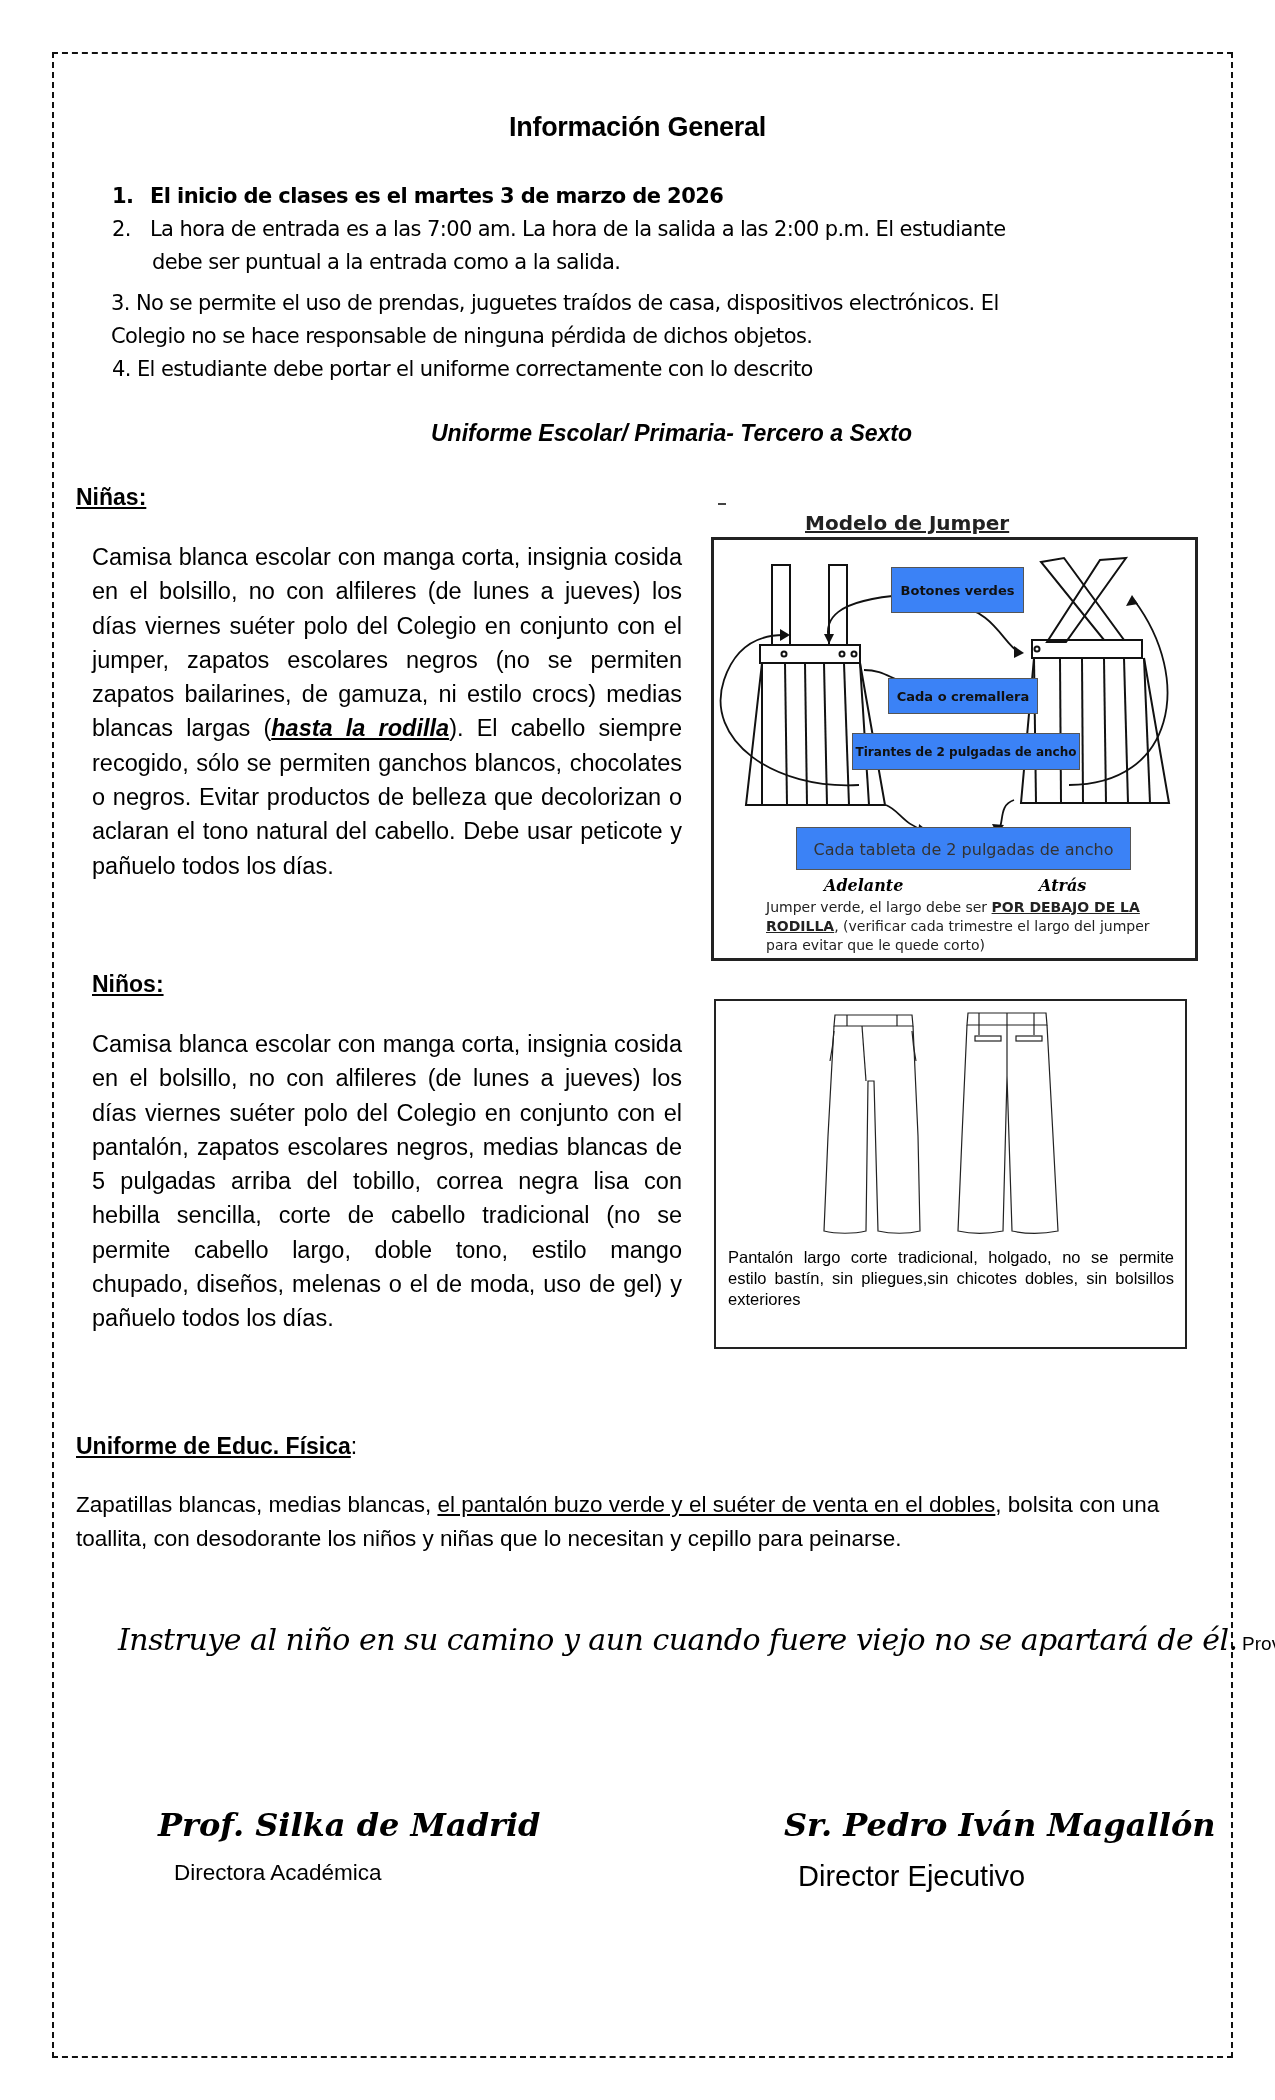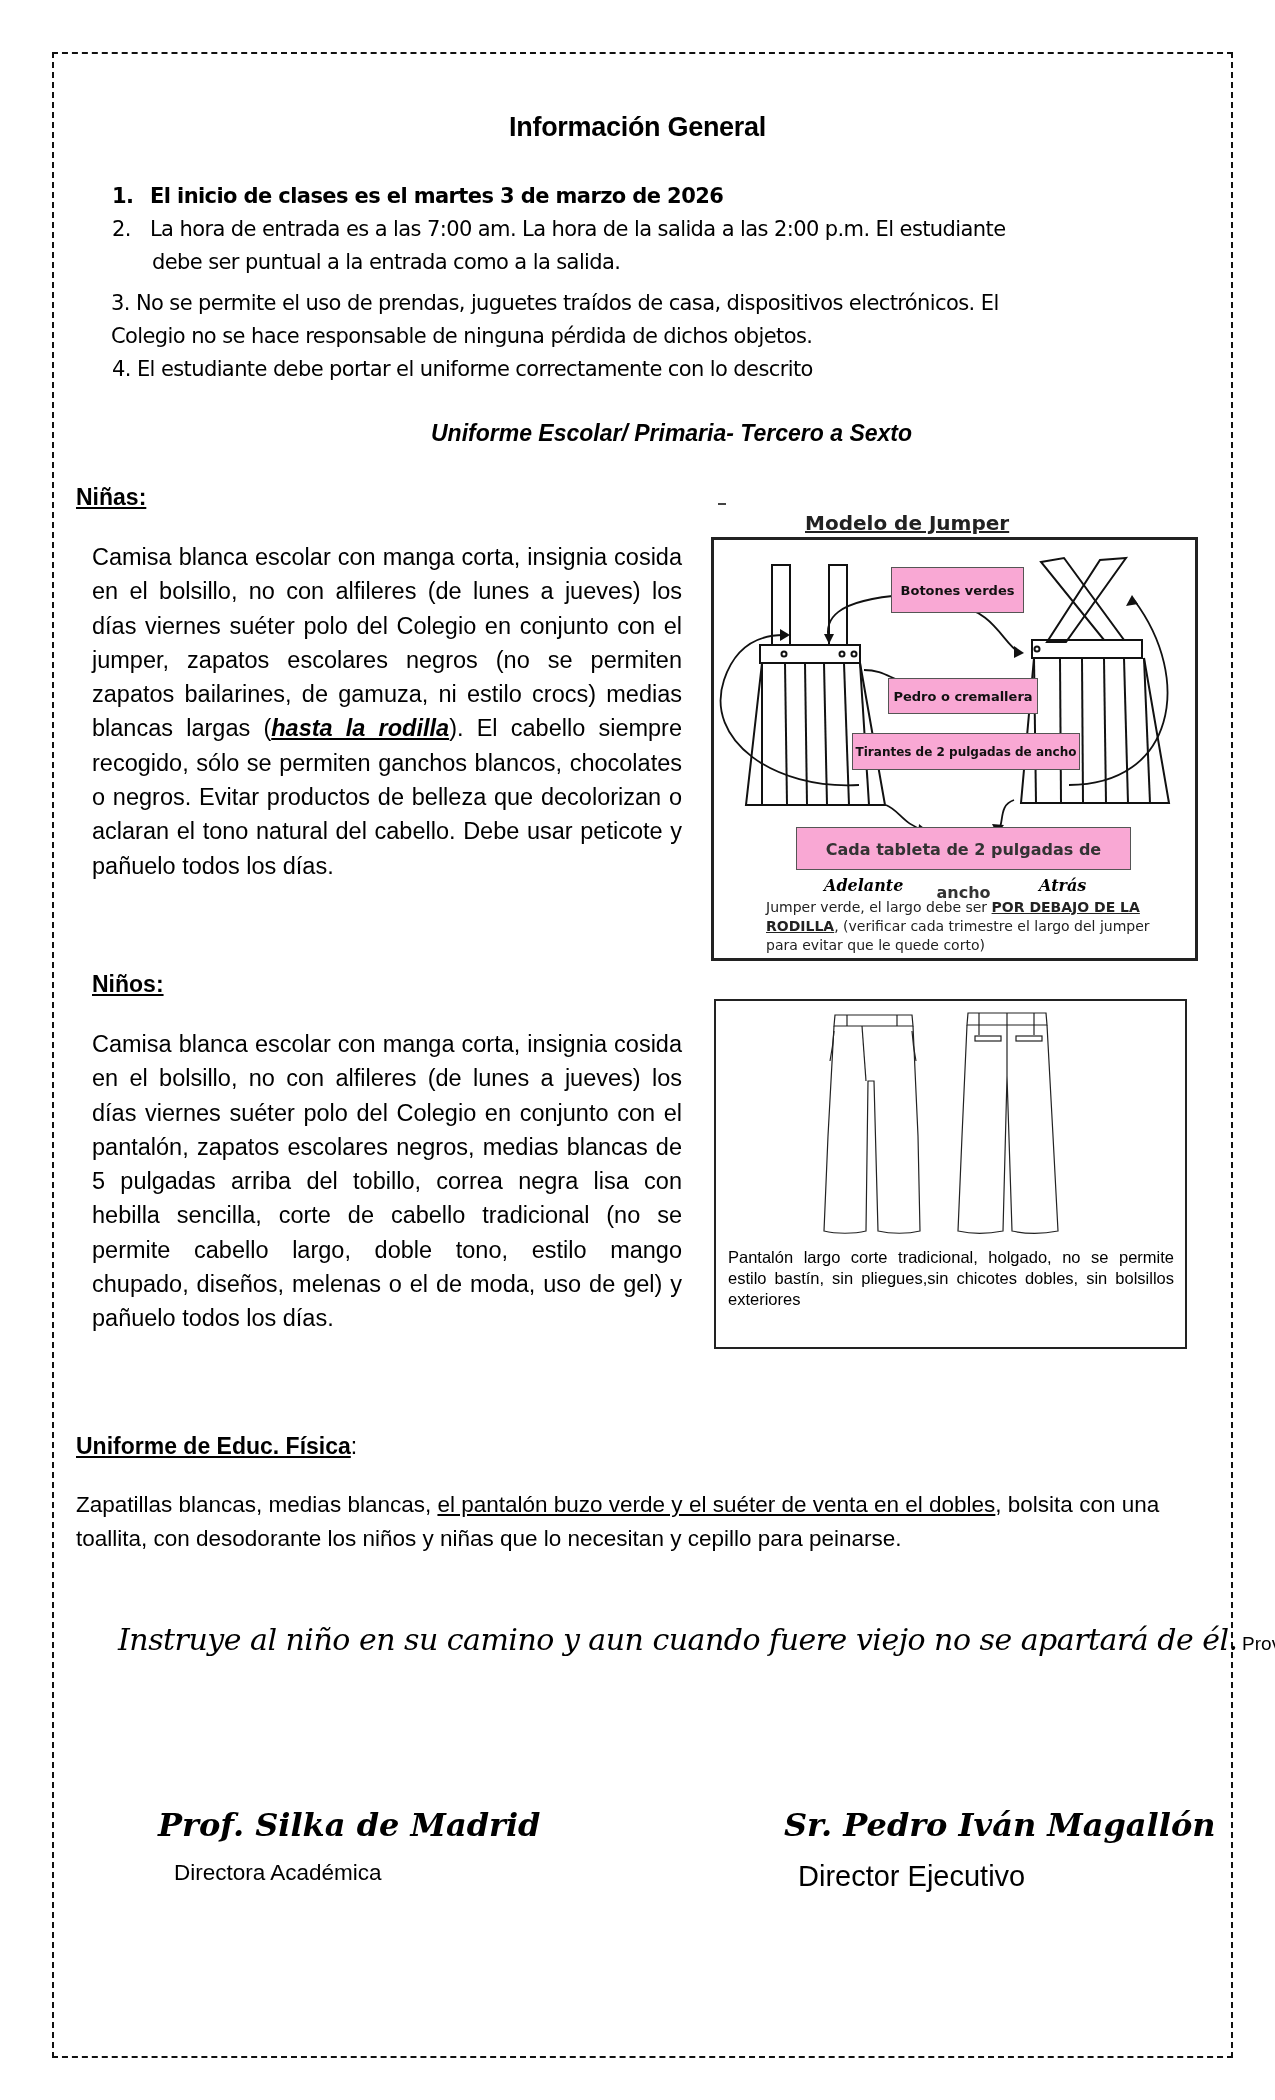--- a/index.html
+++ b/index.html
@@ -20,21 +20,21 @@
   .list .bold { font-weight:bold; }
   .subtitle { left:0; width:1275px; top:420px; text-align:center; font-size:23px; font-style:italic; font-weight:bold; padding-left:68px; box-sizing:border-box;}
 
   .h-ul { font-weight:bold; text-decoration:underline; font-size:23px; }
   .body-text { font-size:24px; line-height:34.3px; text-align:justify; }
 
   .jumper-box { left:711px; top:537px; width:487px; height:424px; border:3px solid #222; box-sizing:border-box; }
   .jumper-title { left:805px; top:511px; font-size:20px; font-weight:bold; text-decoration:underline; color:#222; }
   .pants-box { left:714px; top:999px; width:473px; height:350px; border:2px solid #222; box-sizing:border-box; }
 
-  .lbl { position:absolute; border:1.5px solid #555; background:#f9a8d4; font-family:"DejaVu Sans", sans-serif; font-weight:bold; font-size:13px; color:#111; text-align:center; box-sizing:border-box; }
+  .lbl { position:absolute; border:1.5px solid #555; background:#3b82f6; font-family:"DejaVu Sans", sans-serif; font-weight:bold; font-size:13px; color:#111; text-align:center; box-sizing:border-box; }
   .script { font-family:"DejaVu Serif", "Liberation Serif", serif; font-style:italic; }
 </style>
 </head>
 <body>
 
 <div class="frame"></div>
 
 <div class="abs sans title">Información General</div>
 
 <div class="abs list cond" style="font-family:'DejaVu Sans', sans-serif; font-size:21px; letter-spacing:-0.6px;">
@@ -112,23 +112,23 @@
         <polygon points="310,113 300,106 300,118"></polygon>
         <polygon points="215,145 205,139 205,151"></polygon>
         <polygon points="76,95 66,89 66,101"></polygon>
         <polygon points="418,55 412,66 424,64"></polygon>
         <polygon points="215,292 205,284 204,296"></polygon>
         <polygon points="283,294 278,284 290,285"></polygon>
       </g>
     </g>
   </svg>
   <div class="lbl" style="left:177px; top:27px; width:133px; height:46px; line-height:46px;">Botones verdes</div>
-  <div class="lbl" style="left:174px; top:138px; width:150px; height:36px; line-height:36px;">Pedro o cremallera</div>
+  <div class="lbl" style="left:174px; top:138px; width:150px; height:36px; line-height:36px;">Cada o cremallera</div>
   <div class="lbl" style="left:138px; top:193px; width:228px; height:37px; line-height:37px; font-size:12px;">Tirantes de 2 pulgadas de ancho</div>
-  <div class="lbl" style="left:82px; top:287px; width:335px; height:43px; line-height:43px; font-weight:bold; font-size:16px; color:#333;">Cada tableta de 2 pulgadas de ancho</div>
+  <div class="lbl" style="left:82px; top:287px; width:335px; height:43px; line-height:43px; font-weight:normal; font-size:16px; color:#333;">Cada tableta de 2 pulgadas de ancho</div>
   <div class="abs script" style="left:110px; top:336px; font-size:16px; font-weight:bold;">Adelante</div>
   <div class="abs script" style="left:325px; top:336px; font-size:16px; font-weight:bold;">Atrás</div>
   <div class="abs" style="left:52px; top:358px; width:410px; font-family:'DejaVu Sans', sans-serif; font-size:14px; line-height:19px; color:#222;">
     <span>Jumper verde, el largo debe ser </span><b><u>POR DEBAJO DE LA RODILLA</u></b><span>, (verificar cada trimestre el largo del jumper para evitar que le quede corto)</span>
   </div>
 </div>
 
 <div class="abs sans h-ul" style="left:92px; top:971px;">Niños:</div>
 <div class="abs sans body-text" style="left:92px; top:1027px; width:590px; font-size:23.5px;">Camisa blanca escolar con manga corta, insignia cosida en el bolsillo, no con alfileres (de lunes a jueves) los días viernes suéter polo del Colegio en conjunto con el pantalón, zapatos escolares negros, medias blancas de 5 pulgadas arriba del tobillo, correa negra lisa con hebilla sencilla, corte de cabello tradicional (no se permite cabello largo, doble tono, estilo mango chupado, diseños, melenas o el de moda, uso de gel) y pañuelo todos los días.</div>
 

